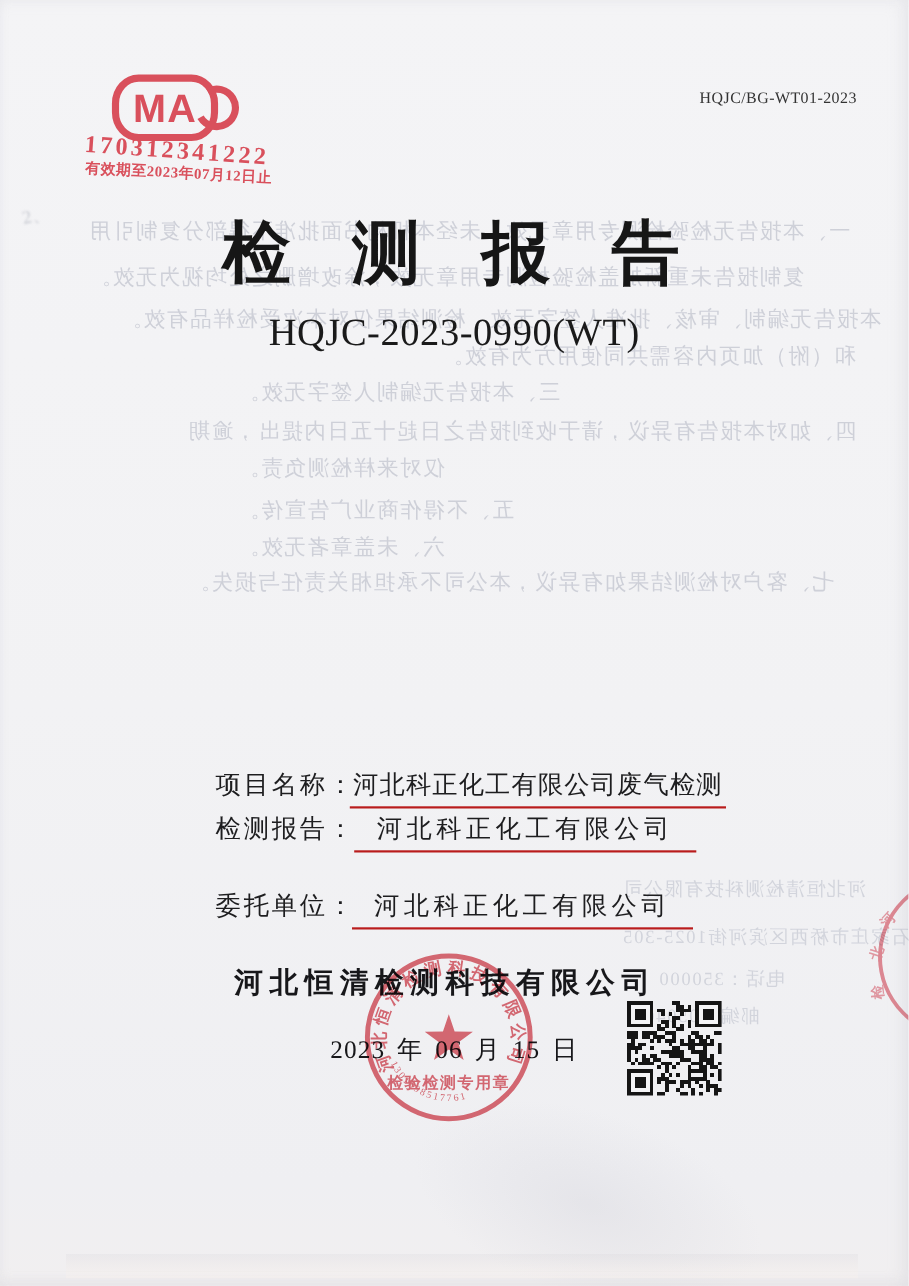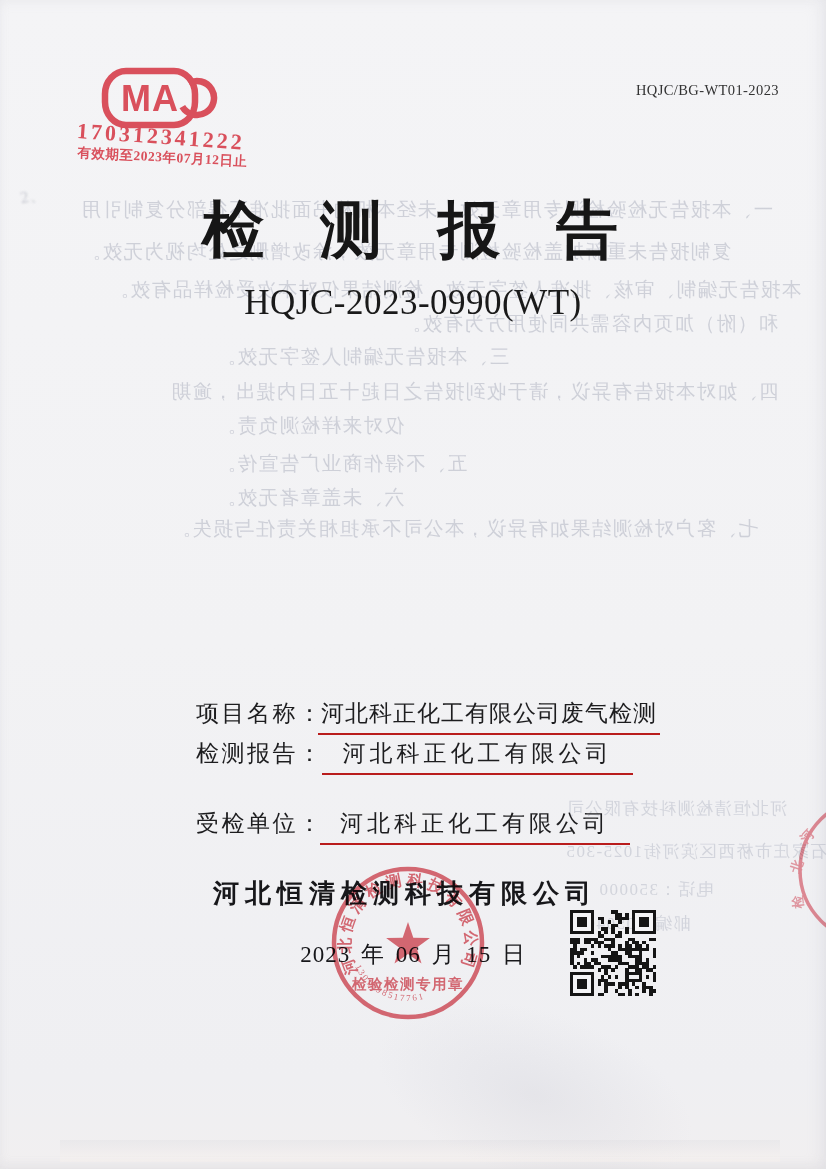--- a/index.html
+++ b/index.html
@@ -128,21 +128,21 @@
 
   <div class="field-row row1">
     <span class="f-label">项目名称：</span>
     <span class="f-value">河北科正化工有限公司废气检测</span>
   </div>
   <div class="field-row row2">
     <span class="f-label">检测报告：</span>
     <span class="f-value">河北科正化工有限公司</span>
   </div>
   <div class="field-row row3">
-    <span class="f-label">受检单位：</span>
+    <span class="f-label">委托单位：</span>
     <span class="f-value">河北科正化工有限公司</span>
   </div>
 
   <div class="footer-company">河北恒清检测科技有限公司</div>
   <div class="footer-date">2023 年 06 月 15 日</div>
 
   <svg class="seal" width="158" height="158" viewBox="0 0 158 158">
     <defs>
       <path id="ringPath" d="M 79,79 m -58,0 a 58,58 0 1,1 116,0 a 58,58 0 1,1 -116,0"></path>
       <path id="numPath" d="M 24.5,98.8 A 58,58 0 0,0 133.5,98.8"></path>

